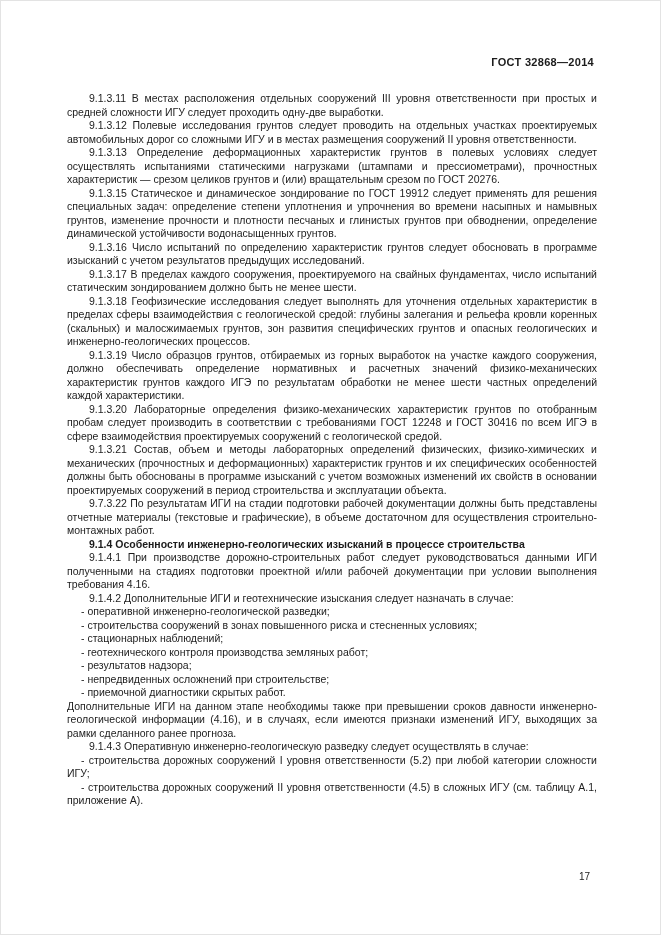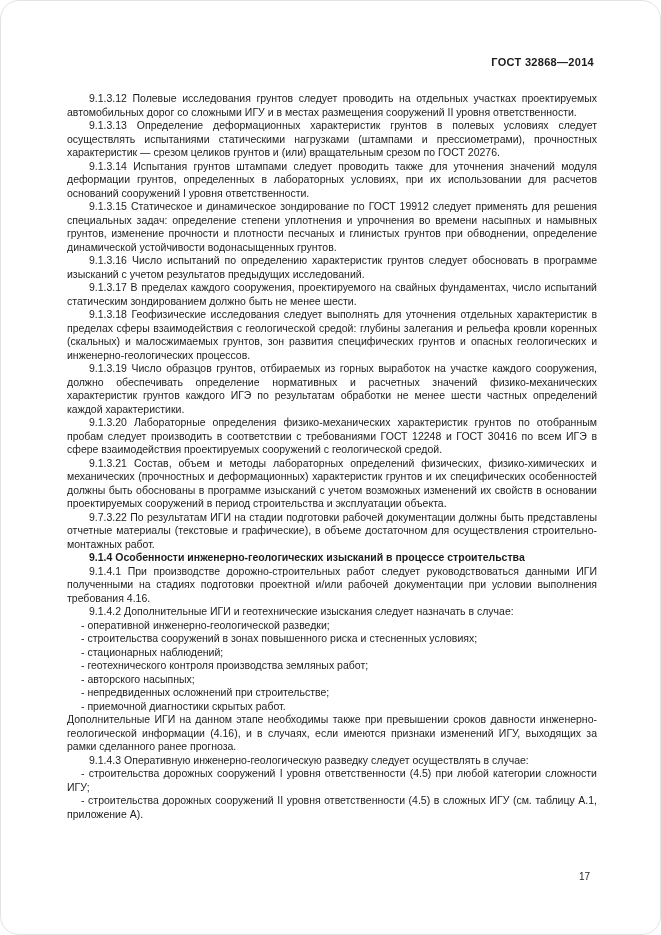--- a/index.html
+++ b/index.html
@@ -7,21 +7,21 @@
     padding: 0;
     background: #ffffff;
   }
   .page {
     position: relative;
     width: 661px;
     height: 935px;
     box-sizing: border-box;
     background: #ffffff;
     border: 1px solid #e3e3e3;
-    border-radius: 19px;
+    border-radius: 0;
     font-family: "Liberation Sans", sans-serif;
     color: #1c1c1c;
     overflow: hidden;
   }
   .page-header {
     position: absolute;
     top: 55px;
     left: 66px;
     right: 66px;
     text-align: right;
@@ -65,44 +65,44 @@
 </head>
 <body>
 
 <div class="page">
 
   <div class="page-header">
     <span class="doc-number">ГОСТ 32868—2014</span>
   </div>
 
   <div class="page-body" id="doc-body">
+      <p class="indent">9.1.3.11 В местах расположения отдельных сооружений III уровня ответственности при простых и средней сложности ИГУ следует проходить одну-две выработки.</p>
       <p class="indent">9.1.3.12 Полевые исследования грунтов следует проводить на отдельных участках проектируемых автомобильных дорог со сложными ИГУ и в местах размещения сооружений II уровня ответственности.</p>
       <p class="indent">9.1.3.13 Определение деформационных характеристик грунтов в полевых условиях следует осуществлять испытаниями статическими нагрузками (штампами и прессиометрами), прочностных характеристик — срезом целиков грунтов и (или) вращательным срезом по ГОСТ 20276.</p>
-      <p class="indent">9.1.3.14 Испытания грунтов штампами следует проводить также для уточнения значений модуля деформации грунтов, определенных в лабораторных условиях, при их использовании для расчетов оснований сооружений I уровня ответственности.</p>
       <p class="indent">9.1.3.15 Статическое и динамическое зондирование по ГОСТ 19912 следует применять для решения специальных задач: определение степени уплотнения и упрочнения во времени насыпных и намывных грунтов, изменение прочности и плотности песчаных и глинистых грунтов при обводнении, определение динамической устойчивости водонасыщенных грунтов.</p>
       <p class="indent">9.1.3.16 Число испытаний по определению характеристик грунтов следует обосновать в программе изысканий с учетом результатов предыдущих исследований.</p>
       <p class="indent">9.1.3.17 В пределах каждого сооружения, проектируемого на свайных фундаментах, число испытаний статическим зондированием должно быть не менее шести.</p>
       <p class="indent">9.1.3.18 Геофизические исследования следует выполнять для уточнения отдельных характеристик в пределах сферы взаимодействия с геологической средой: глубины залегания и рельефа кровли коренных (скальных) и малосжимаемых грунтов, зон развития специфических грунтов и опасных геологических и инженерно-геологических процессов.</p>
       <p class="indent">9.1.3.19 Число образцов грунтов, отбираемых из горных выработок на участке каждого сооружения, должно обеспечивать определение нормативных и расчетных значений физико-механических характеристик грунтов каждого ИГЭ по результатам обработки не менее шести частных определений каждой характеристики.</p>
       <p class="indent">9.1.3.20 Лабораторные определения физико-механических характеристик грунтов по отобранным пробам следует производить в соответствии с требованиями ГОСТ 12248 и ГОСТ 30416 по всем ИГЭ в сфере взаимодействия проектируемых сооружений с геологической средой.</p>
       <p class="indent">9.1.3.21 Состав, объем и методы лабораторных определений физических, физико-химических и механических (прочностных и деформационных) характеристик грунтов и их специфических особенностей должны быть обоснованы в программе изысканий с учетом возможных изменений их свойств в основании проектируемых сооружений в период строительства и эксплуатации объекта.</p>
       <p class="indent">9.7.3.22 По результатам ИГИ на стадии подготовки рабочей документации должны быть представлены отчетные материалы (текстовые и графические), в объеме достаточном для осуществления строительно-монтажных работ.</p>
       <p class="heading">9.1.4 Особенности инженерно-геологических изысканий в процессе строительства</p>
       <p class="indent">9.1.4.1 При производстве дорожно-строительных работ следует руководствоваться данными ИГИ полученными на стадиях подготовки проектной и/или рабочей документации при условии выполнения требования 4.16.</p>
       <p class="indent">9.1.4.2 Дополнительные ИГИ и геотехнические изыскания следует назначать в случае:</p>
       <p class="item">- оперативной инженерно-геологической разведки;</p>
       <p class="item">- строительства сооружений в зонах повышенного риска и стесненных условиях;</p>
       <p class="item">- стационарных наблюдений;</p>
       <p class="item">- геотехнического контроля производства земляных работ;</p>
-      <p class="item">- авторского насыпных;</p>
+      <p class="item">- результатов надзора;</p>
       <p class="item">- непредвиденных осложнений при строительстве;</p>
       <p class="item">- приемочной диагностики скрытых работ.</p>
       <p class="flush">Дополнительные ИГИ на данном этапе необходимы также при превышении сроков давности инженерно-геологической информации (4.16), и в случаях, если имеются признаки изменений ИГУ, выходящих за рамки сделанного ранее прогноза.</p>
       <p class="indent">9.1.4.3 Оперативную инженерно-геологическую разведку следует осуществлять в случае:</p>
-      <p class="item">- строительства дорожных сооружений I уровня ответственности (4.5) при любой категории сложности ИГУ;</p>
+      <p class="item">- строительства дорожных сооружений I уровня ответственности (5.2) при любой категории сложности ИГУ;</p>
       <p class="item">- строительства дорожных сооружений II уровня ответственности (4.5) в сложных ИГУ (см. таблицу А.1, приложение А).</p>
     </div>
 
   <div class="page-footer">
     <span class="page-number">17</span>
   </div>
 
 </div>
 
 </body></html>

